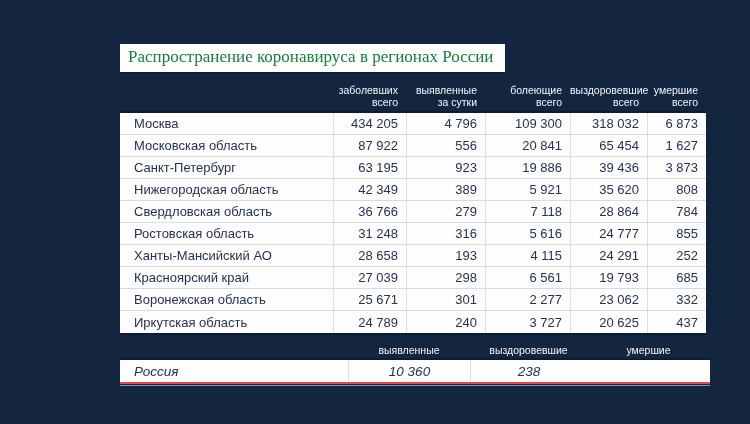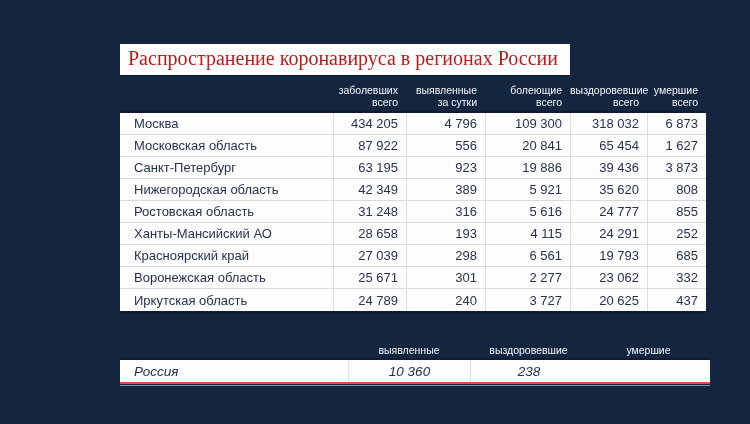--- a/index.html
+++ b/index.html
@@ -9,23 +9,23 @@
     background: #142540;
     font-family: "Liberation Sans", sans-serif;
     overflow: hidden;
   }
 
   
   .title-box {
     position: absolute;
     left: 120px; top: 44px;
     background: #fefefe;
-    color: #b91c1c;
+    color: #15803d;
     font-family: "Liberation Serif", serif;
-    font-size: 20px;
+    font-size: 17px;
     padding: 3px 12px 5px 8px;
     box-shadow: 0 1px 0 rgba(0,0,0,.35);
     white-space: nowrap;
   }
 
   
   .main-table {
     position: absolute;
     left: 120px; top: 85px;
     width: 586px;
@@ -163,20 +163,28 @@
     </div>
     <div class="grid-row tr">
       <div class="td name">Нижегородская область</div>
       <div class="td num">42 349</div>
       <div class="td num">389</div>
       <div class="td num">5 921</div>
       <div class="td num">35 620</div>
       <div class="td num">808</div>
     </div>
     <div class="grid-row tr">
+      <div class="td name">Свердловская область</div>
+      <div class="td num">36 766</div>
+      <div class="td num">279</div>
+      <div class="td num">7 118</div>
+      <div class="td num">28 864</div>
+      <div class="td num">784</div>
+    </div>
+    <div class="grid-row tr">
       <div class="td name">Ростовская область</div>
       <div class="td num">31 248</div>
       <div class="td num">316</div>
       <div class="td num">5 616</div>
       <div class="td num">24 777</div>
       <div class="td num">855</div>
     </div>
     <div class="grid-row tr">
       <div class="td name">Ханты-Мансийский АО</div>
       <div class="td num">28 658</div>

